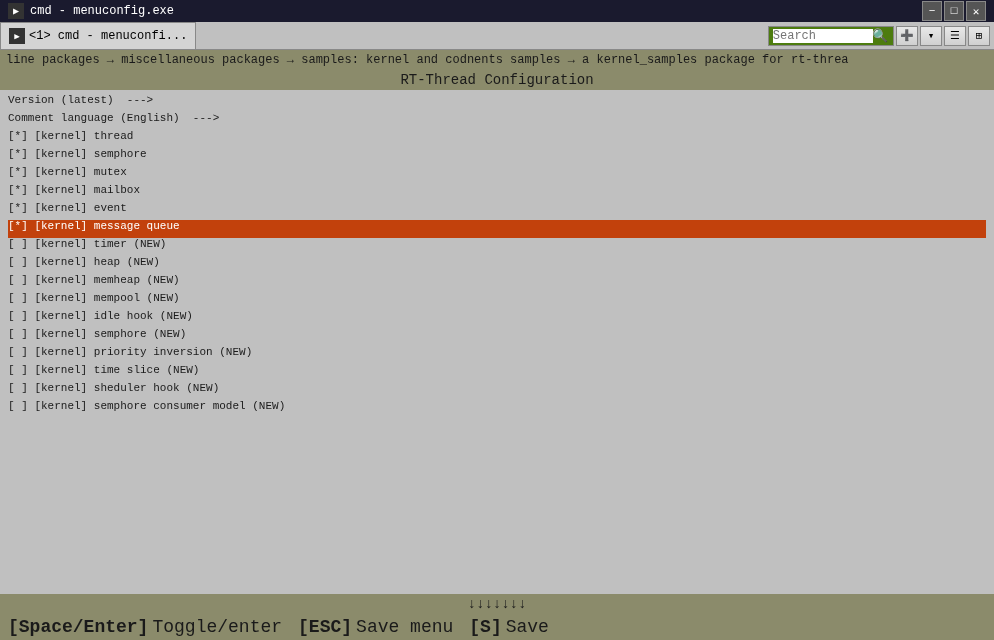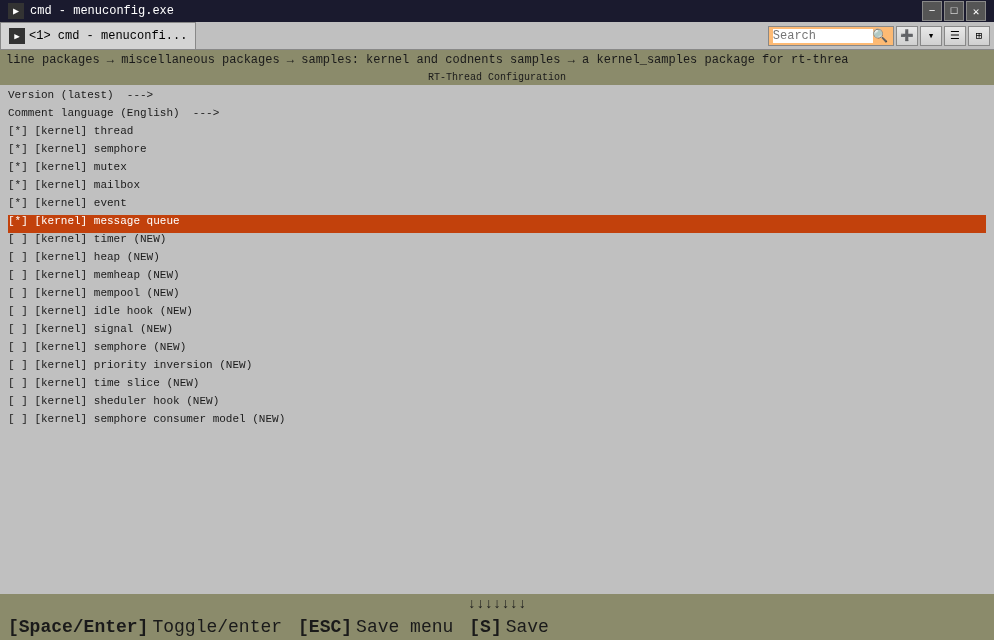--- a/index.html
+++ b/index.html
@@ -75,21 +75,21 @@
       margin-left: auto;
       display: flex;
       align-items: center;
       gap: 2px;
       padding-right: 4px;
     }
     #tab-bar .search-box {
       display: flex;
       align-items: center;
       border: 1px solid #888;
-      background: #fdba74;
+      background: #4d7c0f;
       height: 20px;
       padding: 0 4px;
     }
     #tab-bar .search-box input {
       border: none;
       outline: none;
       font-size: 12px;
       width: 100px;
       font-family: inherit;
     }
@@ -119,21 +119,21 @@
       white-space: nowrap;
       overflow: hidden;
     }
 
     
     #config-title {
       background: #8b8b6b;
       color: #1a1a1a;
       text-align: center;
       padding: 2px 0;
-      font-size: 10px;
+      font-size: 14px;
     }
 
     
     #menu-area {
       background: #c0c0c0;
       flex: 1;
       padding: 4px 8px;
       overflow: hidden;
     }
 
@@ -233,21 +233,20 @@
       <div class="menu-line">[*] [kernel] semphore</div>
       <div class="menu-line">[*] [kernel] mutex</div>
       <div class="menu-line">[*] [kernel] mailbox</div>
       <div class="menu-line">[*] [kernel] event</div>
       <div class="menu-line highlighted">[*] [kernel] message queue</div>
       <div class="menu-line">[ ] [kernel] timer (NEW)</div>
       <div class="menu-line">[ ] [kernel] heap (NEW)</div>
       <div class="menu-line">[ ] [kernel] memheap (NEW)</div>
       <div class="menu-line">[ ] [kernel] mempool (NEW)</div>
       <div class="menu-line">[ ] [kernel] idle hook (NEW)</div>
-      <div class="menu-line">[ ] [kernel] signal (NEW)</div>
       <div class="menu-line">[ ] [kernel] semphore (NEW)</div>
       <div class="menu-line">[ ] [kernel] priority inversion (NEW)</div>
       <div class="menu-line">[ ] [kernel] time slice (NEW)</div>
       <div class="menu-line">[ ] [kernel] sheduler hook (NEW)</div>
       <div class="menu-line">[ ] [kernel] semphore consumer model (NEW)</div>
     </div>
 
   <div id="scroll-indicator">↓↓↓↓↓↓↓</div>
 
   <div id="status-bar">

